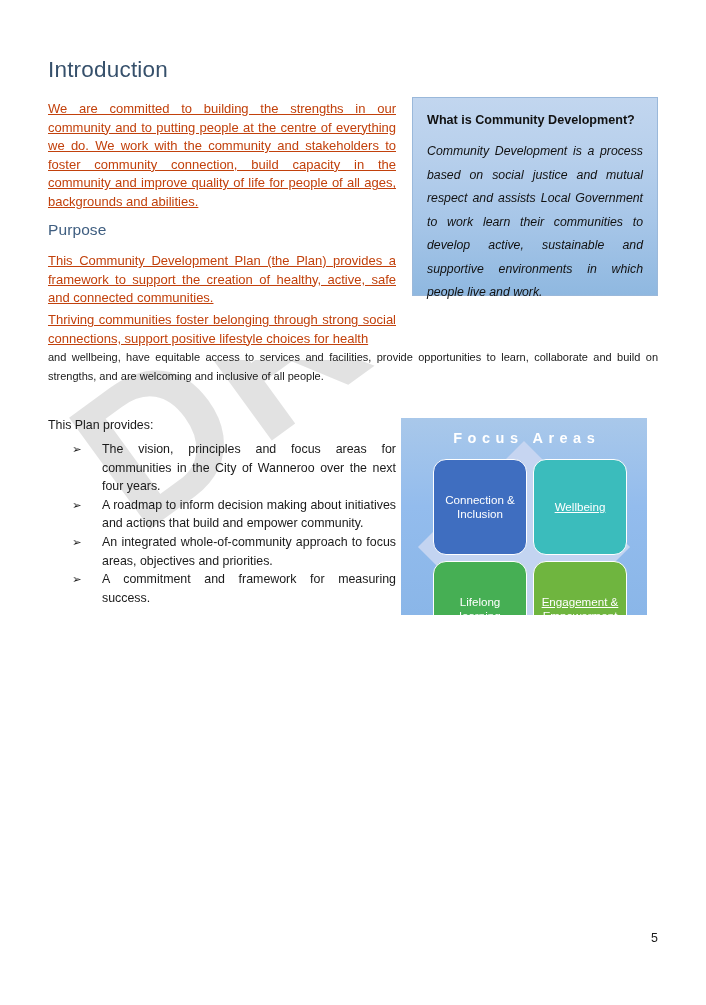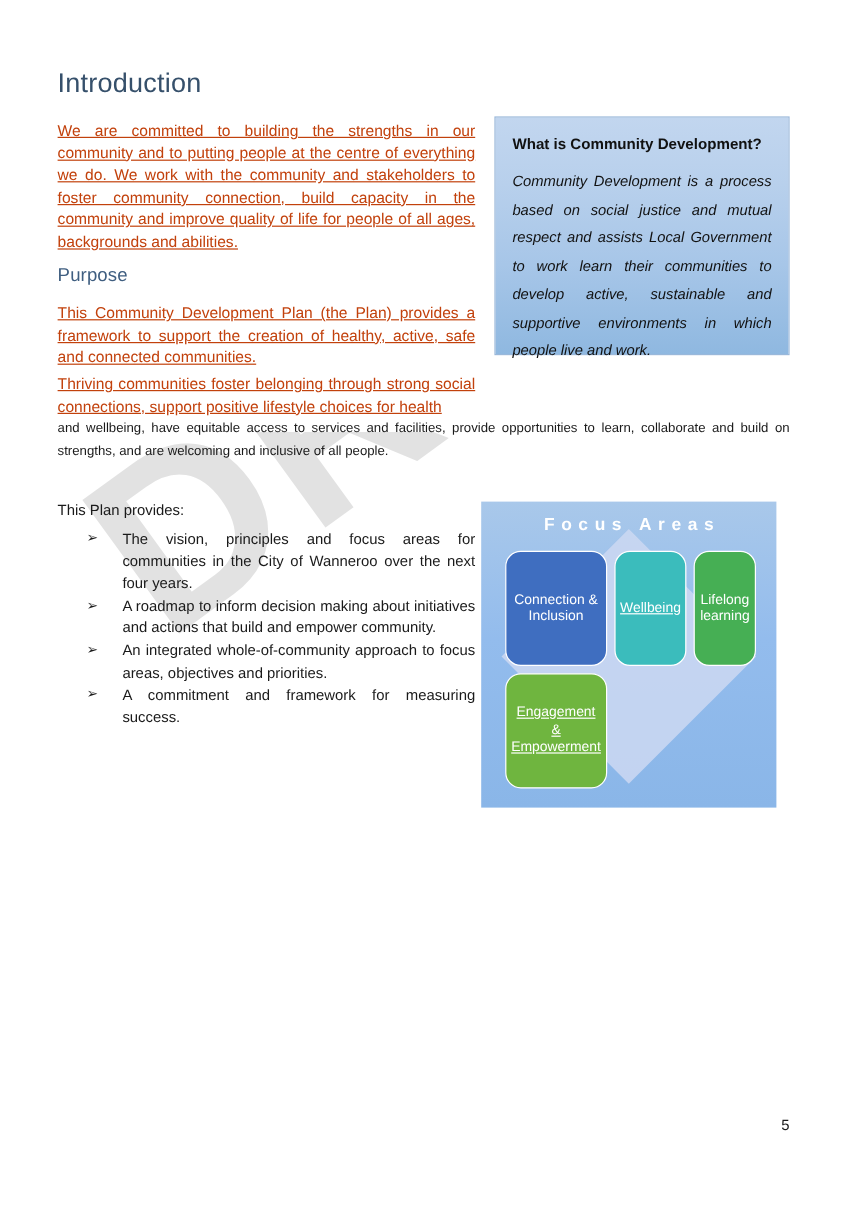--- a/index.html
+++ b/index.html
@@ -167,21 +167,21 @@
     color: #111111;
     line-height: 17px;
   }
 
   
   #focus-diagram {
     position: absolute;
     left: 401px;
     top: 418px;
     width: 246px;
-    height: 255px;
+    height: 197px;
     background: linear-gradient(to bottom, #a9c8ea 0%, #93bced 45%, #8ab6e8 100%);
     overflow: hidden;
   }
   #focus-title {
     position: absolute;
     left: 0;
     top: 12px;
     width: 100%;
     text-align: center;
     color: #ffffff;
@@ -197,26 +197,26 @@
     width: 150px;
     height: 150px;
     margin-left: -75px;
     margin-top: -75px;
     background: #ccd8f2;
     opacity: 0.85;
     transform: rotate(45deg);
   }
   #focus-grid {
     position: absolute;
-    left: 20px;
+    left: 32px;
     top: 41px;
     width: 194px;
     height: 198px;
     display: grid;
-    grid-template-columns: 1fr 1fr 1fr;
+    grid-template-columns: 1fr 1fr;
     grid-template-rows: 1fr 1fr;
     gap: 6px;
   }
   .focus-tile {
     border-radius: 13px;
     border: 1.5px solid #ffffff;
     display: flex;
     align-items: center;
     justify-content: center;
     text-align: center;

